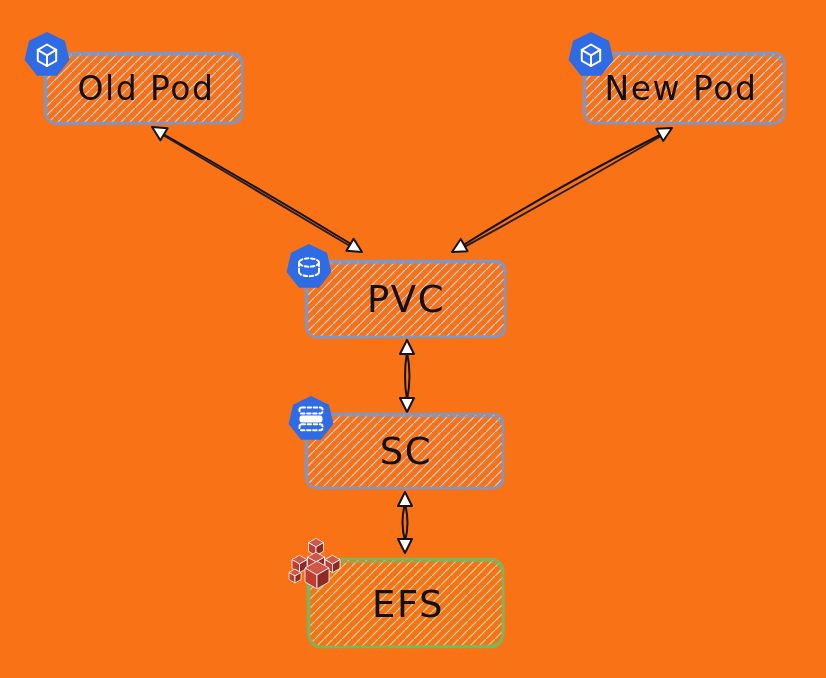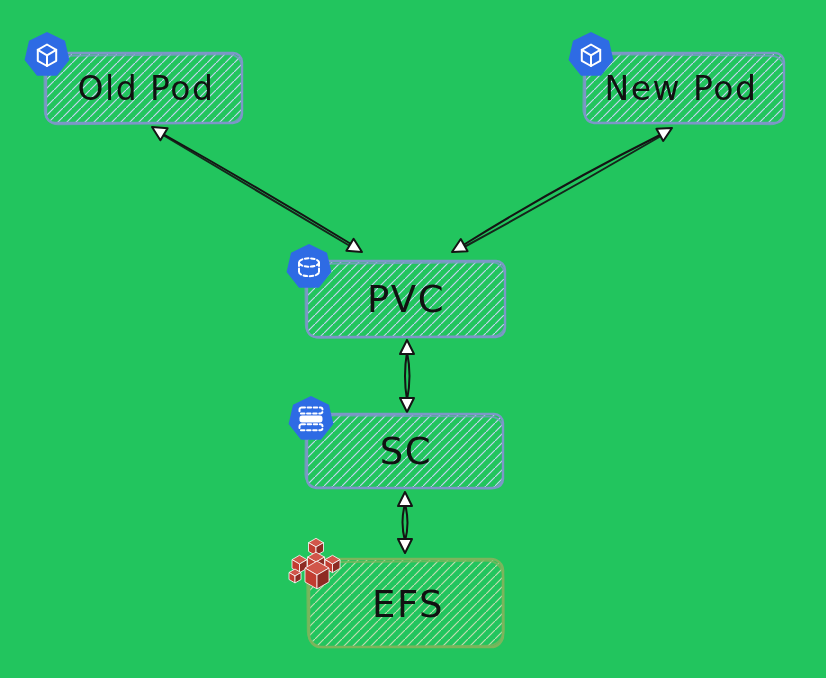--- a/index.html
+++ b/index.html
@@ -4,21 +4,21 @@
 <style>
   html, body {
     margin: 0;
     padding: 0;
     background: #ffffff;
   }
   .canvas {
     position: relative;
     width: 826px;
     height: 678px;
-    background: #22c55e;
+    background: #f97316;
     overflow: hidden;
     font-family: "DejaVu Sans", sans-serif;
   }
   svg { display: block; }
   .edge-line {
     fill: none;
     stroke: #141414;
     stroke-width: 2;
     stroke-linecap: round;
   }

